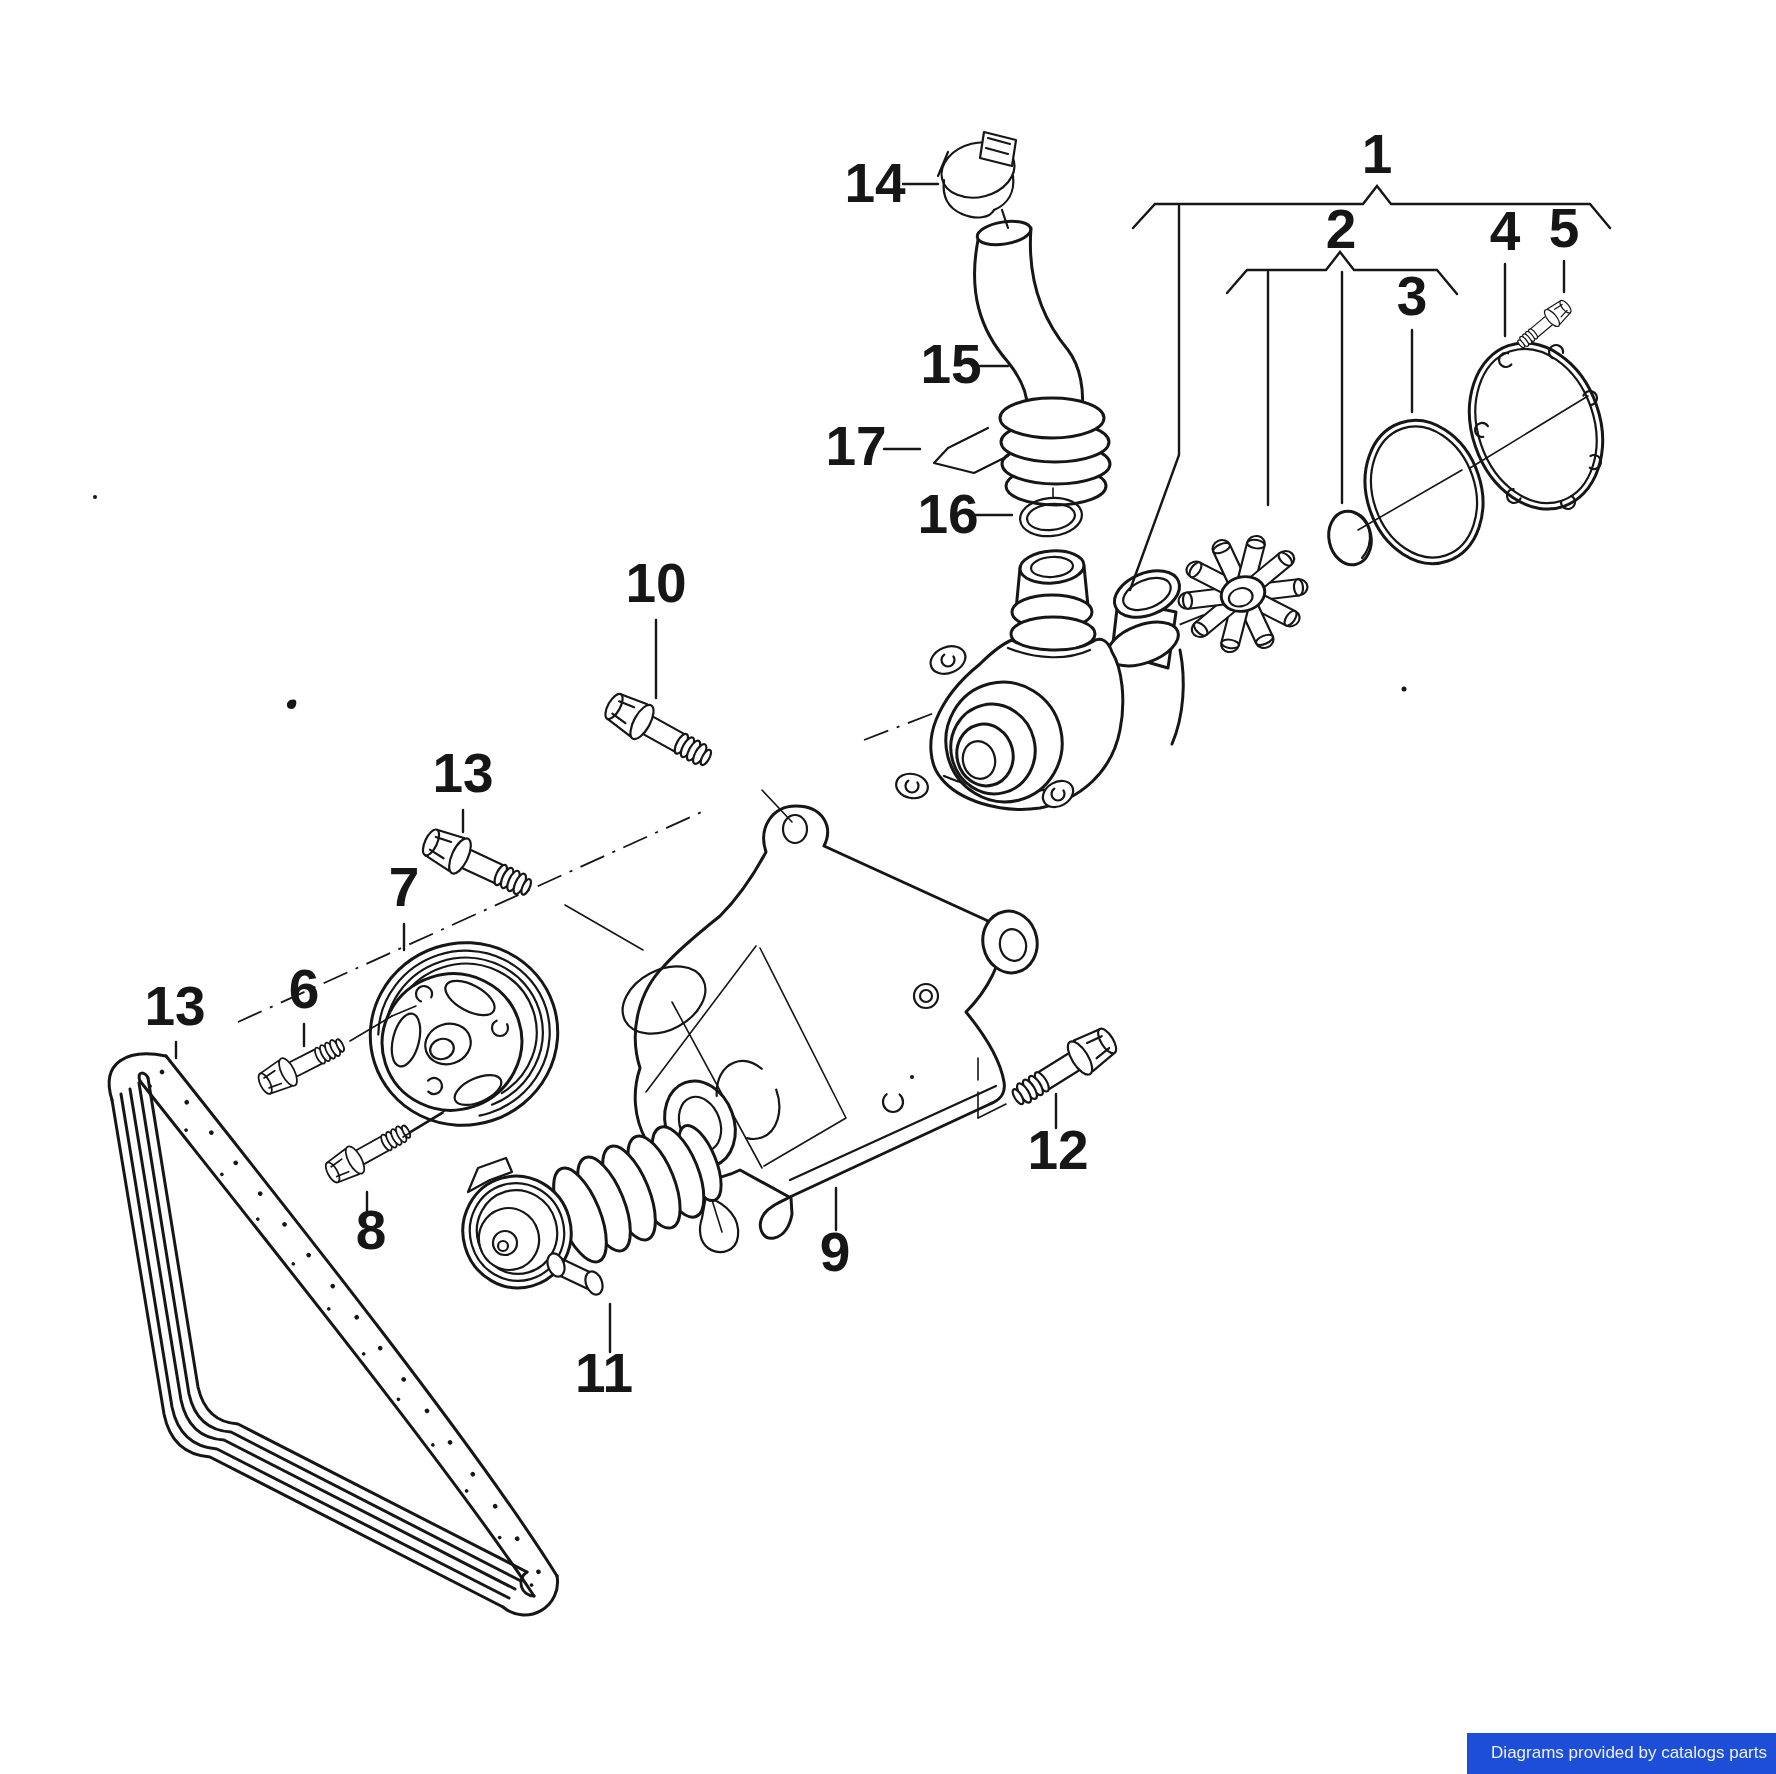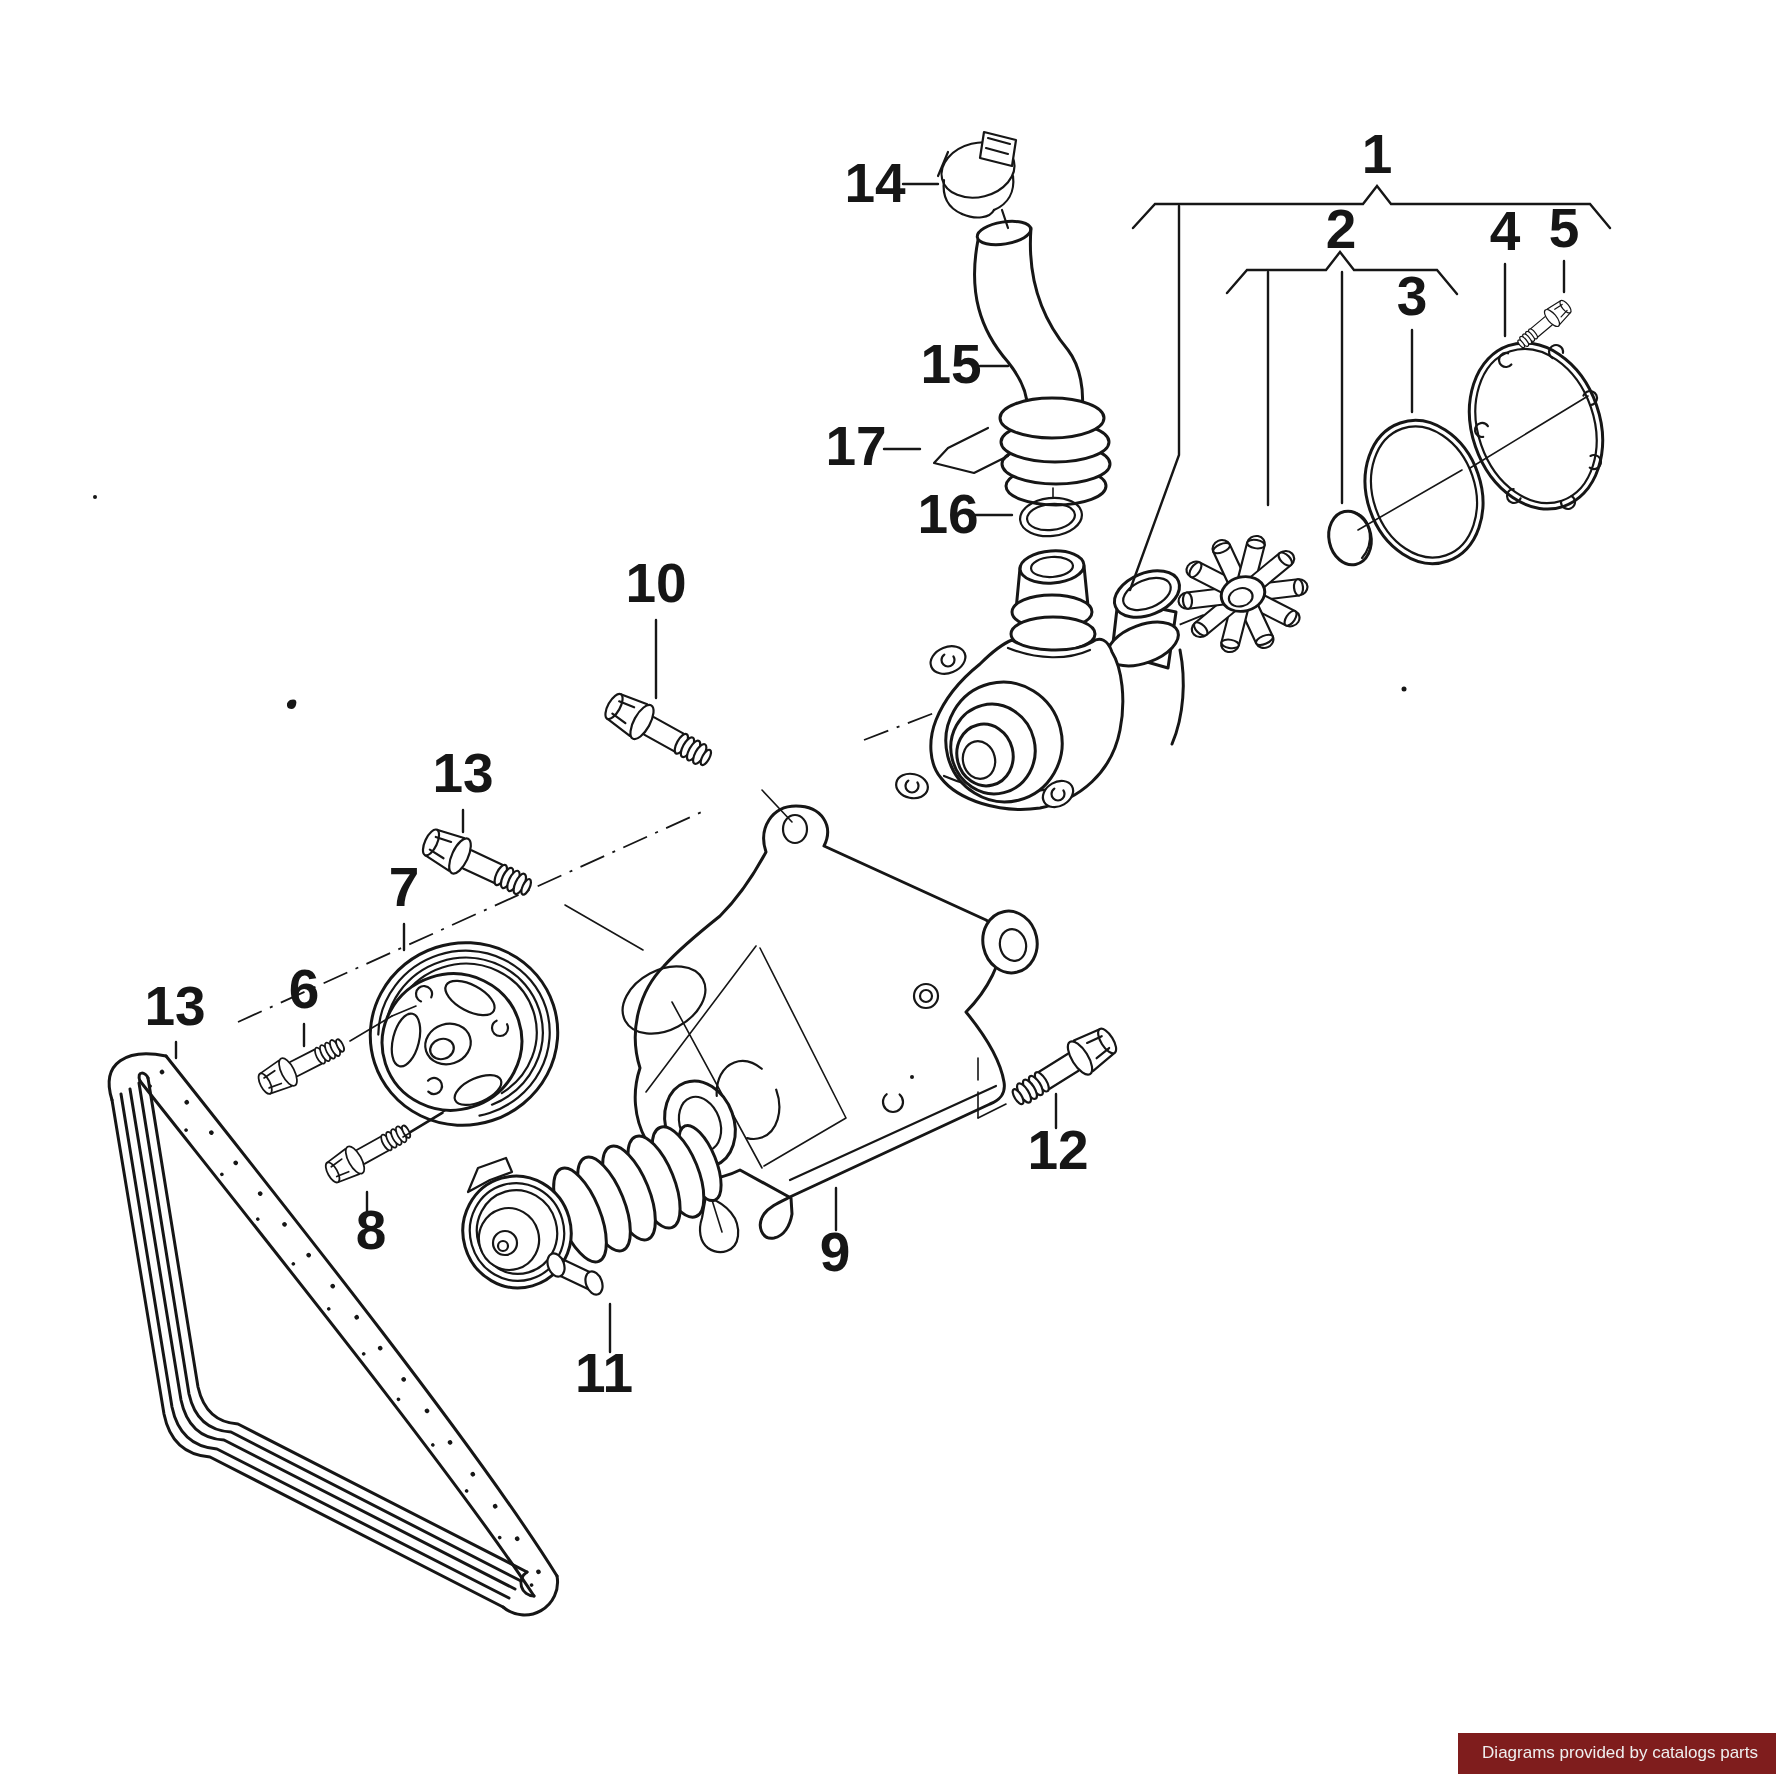--- a/index.html
+++ b/index.html
@@ -5,22 +5,22 @@
   html,body{margin:0;padding:0;background:#ffffff;}
   body{width:1776px;height:1774px;position:relative;font-family:"Liberation Sans",sans-serif;}
   svg{position:absolute;left:0;top:0;}
   svg .callout-text{font-family:"Liberation Sans",sans-serif;font-size:55px;font-weight:700;fill:#161616;text-anchor:middle;}
   .ln{stroke:#161616;stroke-width:3;fill:none;stroke-linecap:round;stroke-linejoin:round;}
   .ln2{stroke:#161616;stroke-width:2.2;fill:none;stroke-linecap:round;stroke-linejoin:round;}
   .thin{stroke:#161616;stroke-width:1.6;fill:none;stroke-linecap:round;}
   .wfill{fill:#ffffff;}
   .axis{stroke:#161616;stroke-width:1.8;fill:none;stroke-dasharray:26 9 3 9;}
   .leader{stroke:#161616;stroke-width:2.4;fill:none;stroke-linecap:round;}
-  #watermark{position:absolute;right:0;bottom:0;background:#7f1d1d;color:#efefef;
-    font-size:17px;padding:10px 18px 11px 24px;min-width:246px;text-align:center;}
+  #watermark{position:absolute;right:0;bottom:0;background:#1d4ed8;color:#efefef;
+    font-size:17px;padding:10px 9px 11px 24px;min-width:246px;text-align:center;}
 </style>
 </head>
 <body>
 
 <svg width="1776" height="1774" viewBox="0 0 1776 1774">
 
   <defs>
 
     <g id="bolt">
       <path class="ln2 wfill" d="M -4,-18 L -32,-14 L -32,14 L -4,18 Z"></path>

